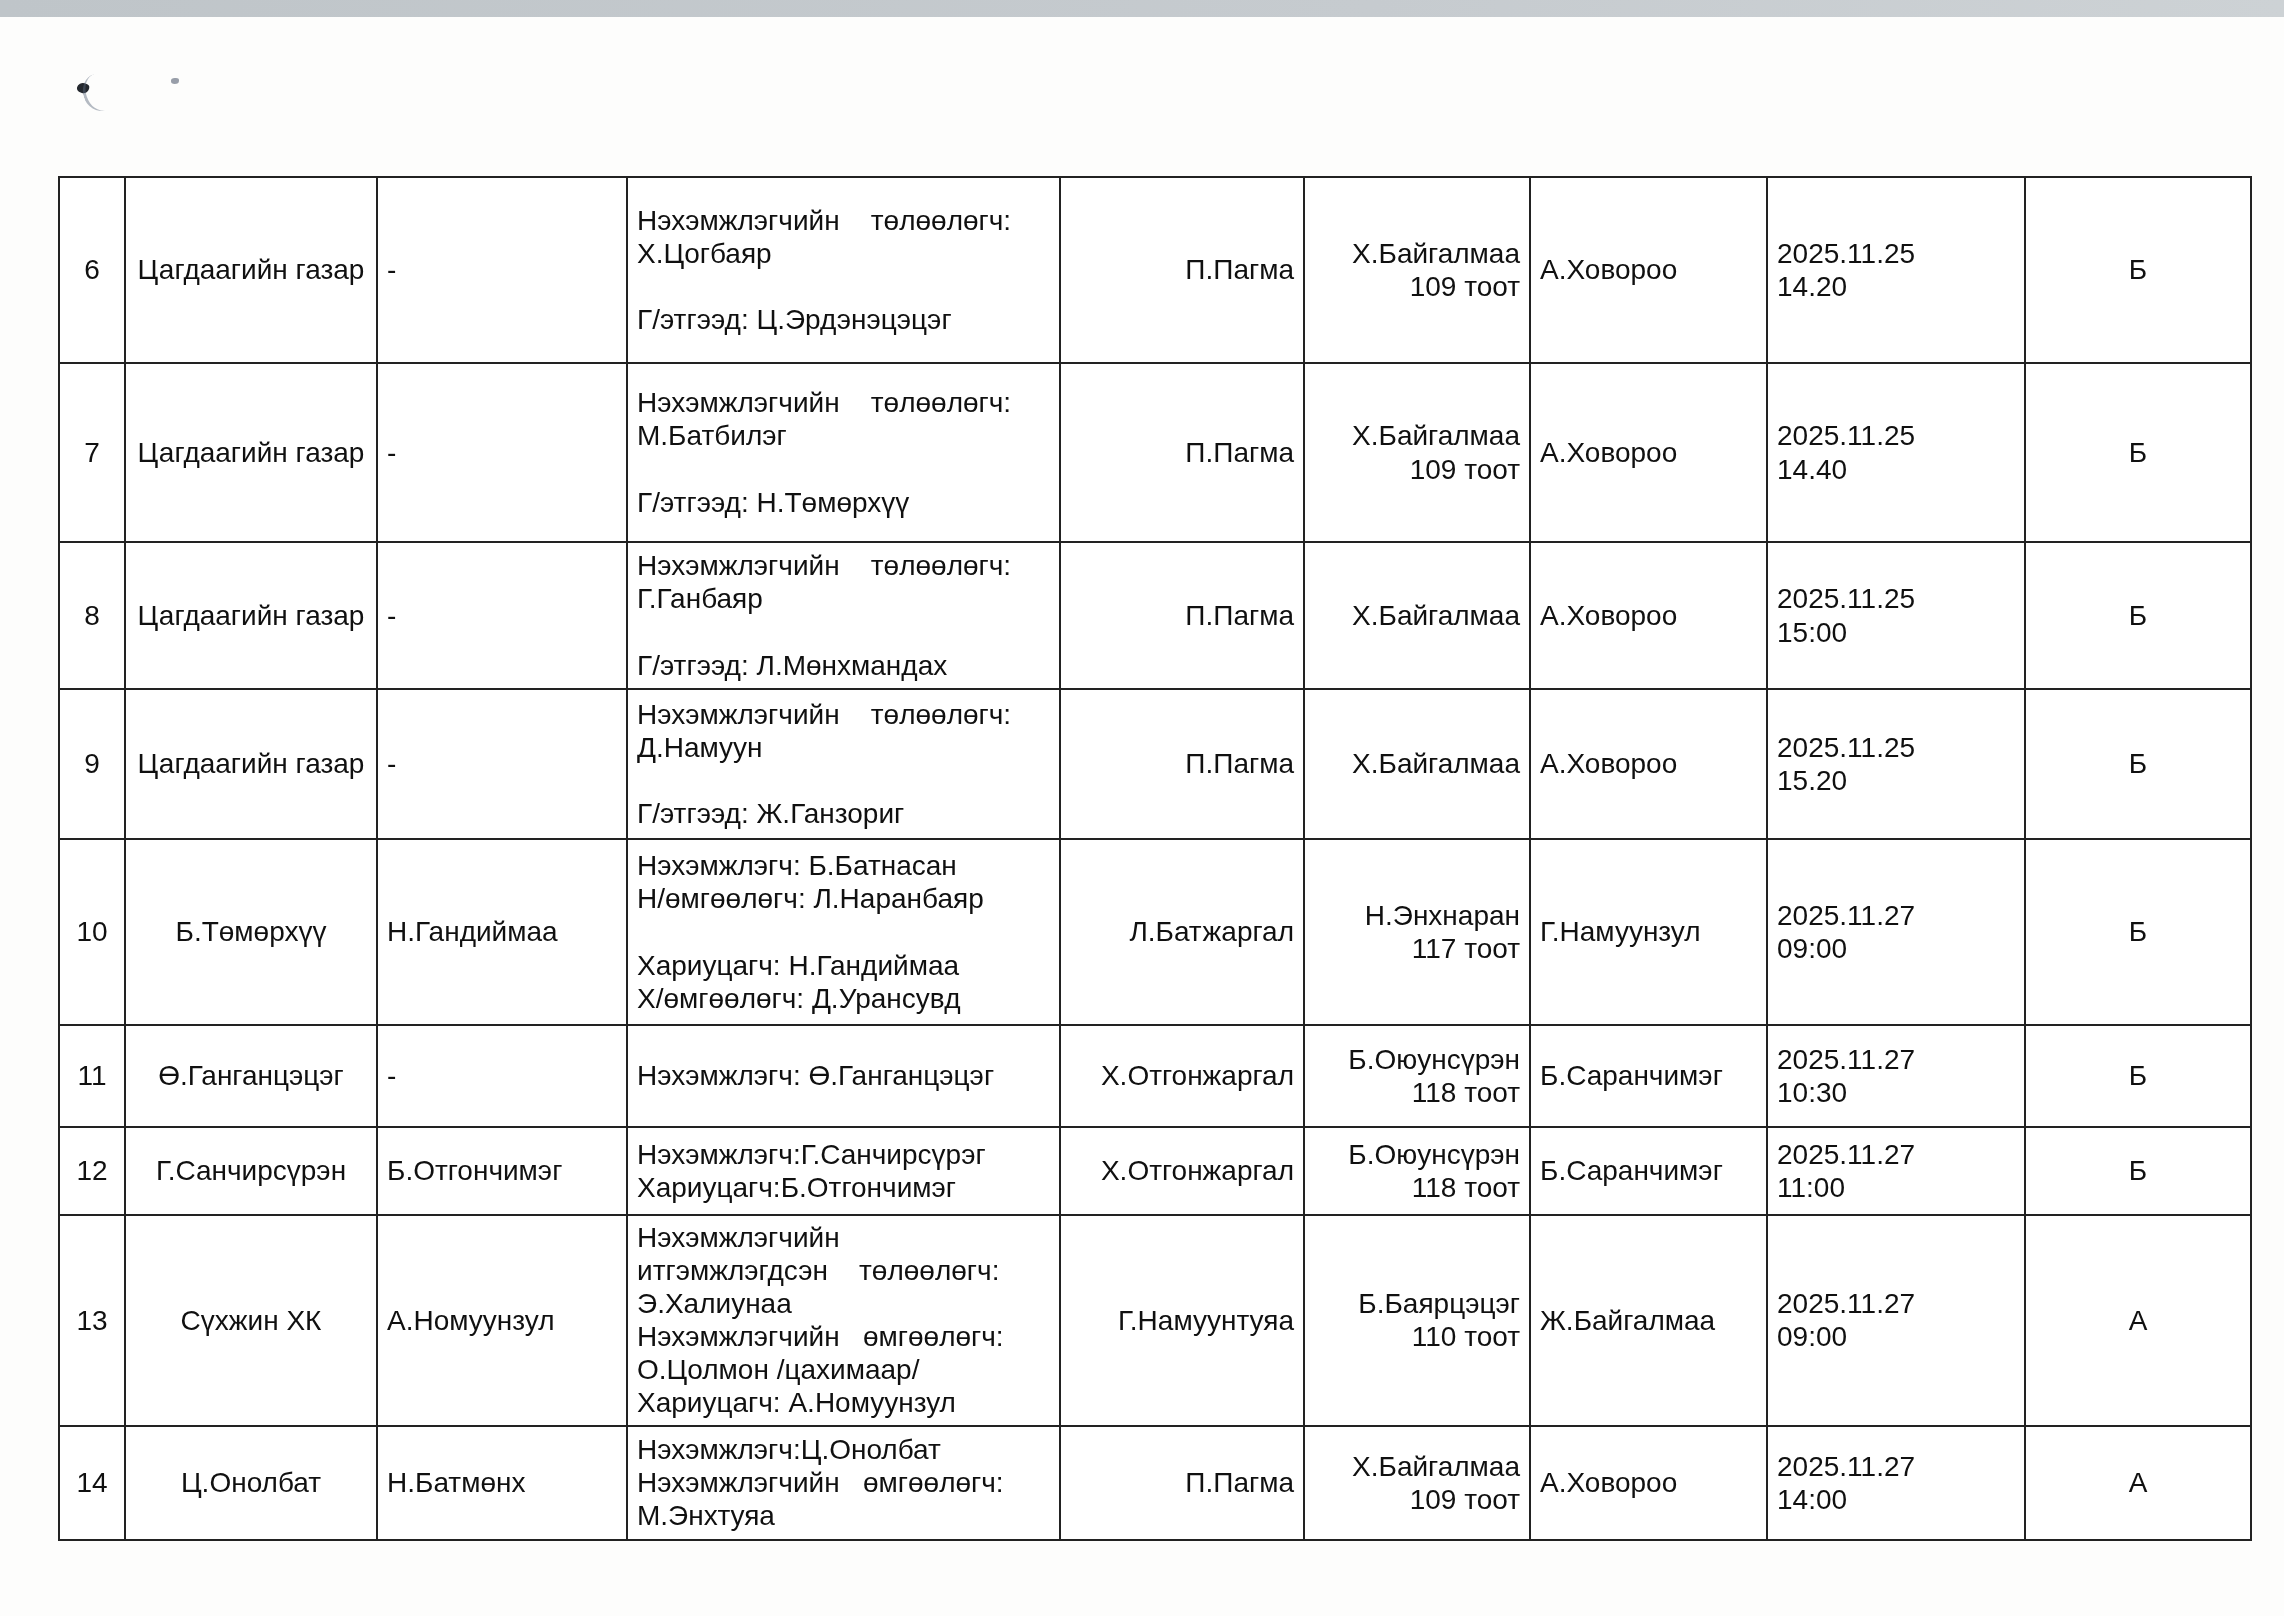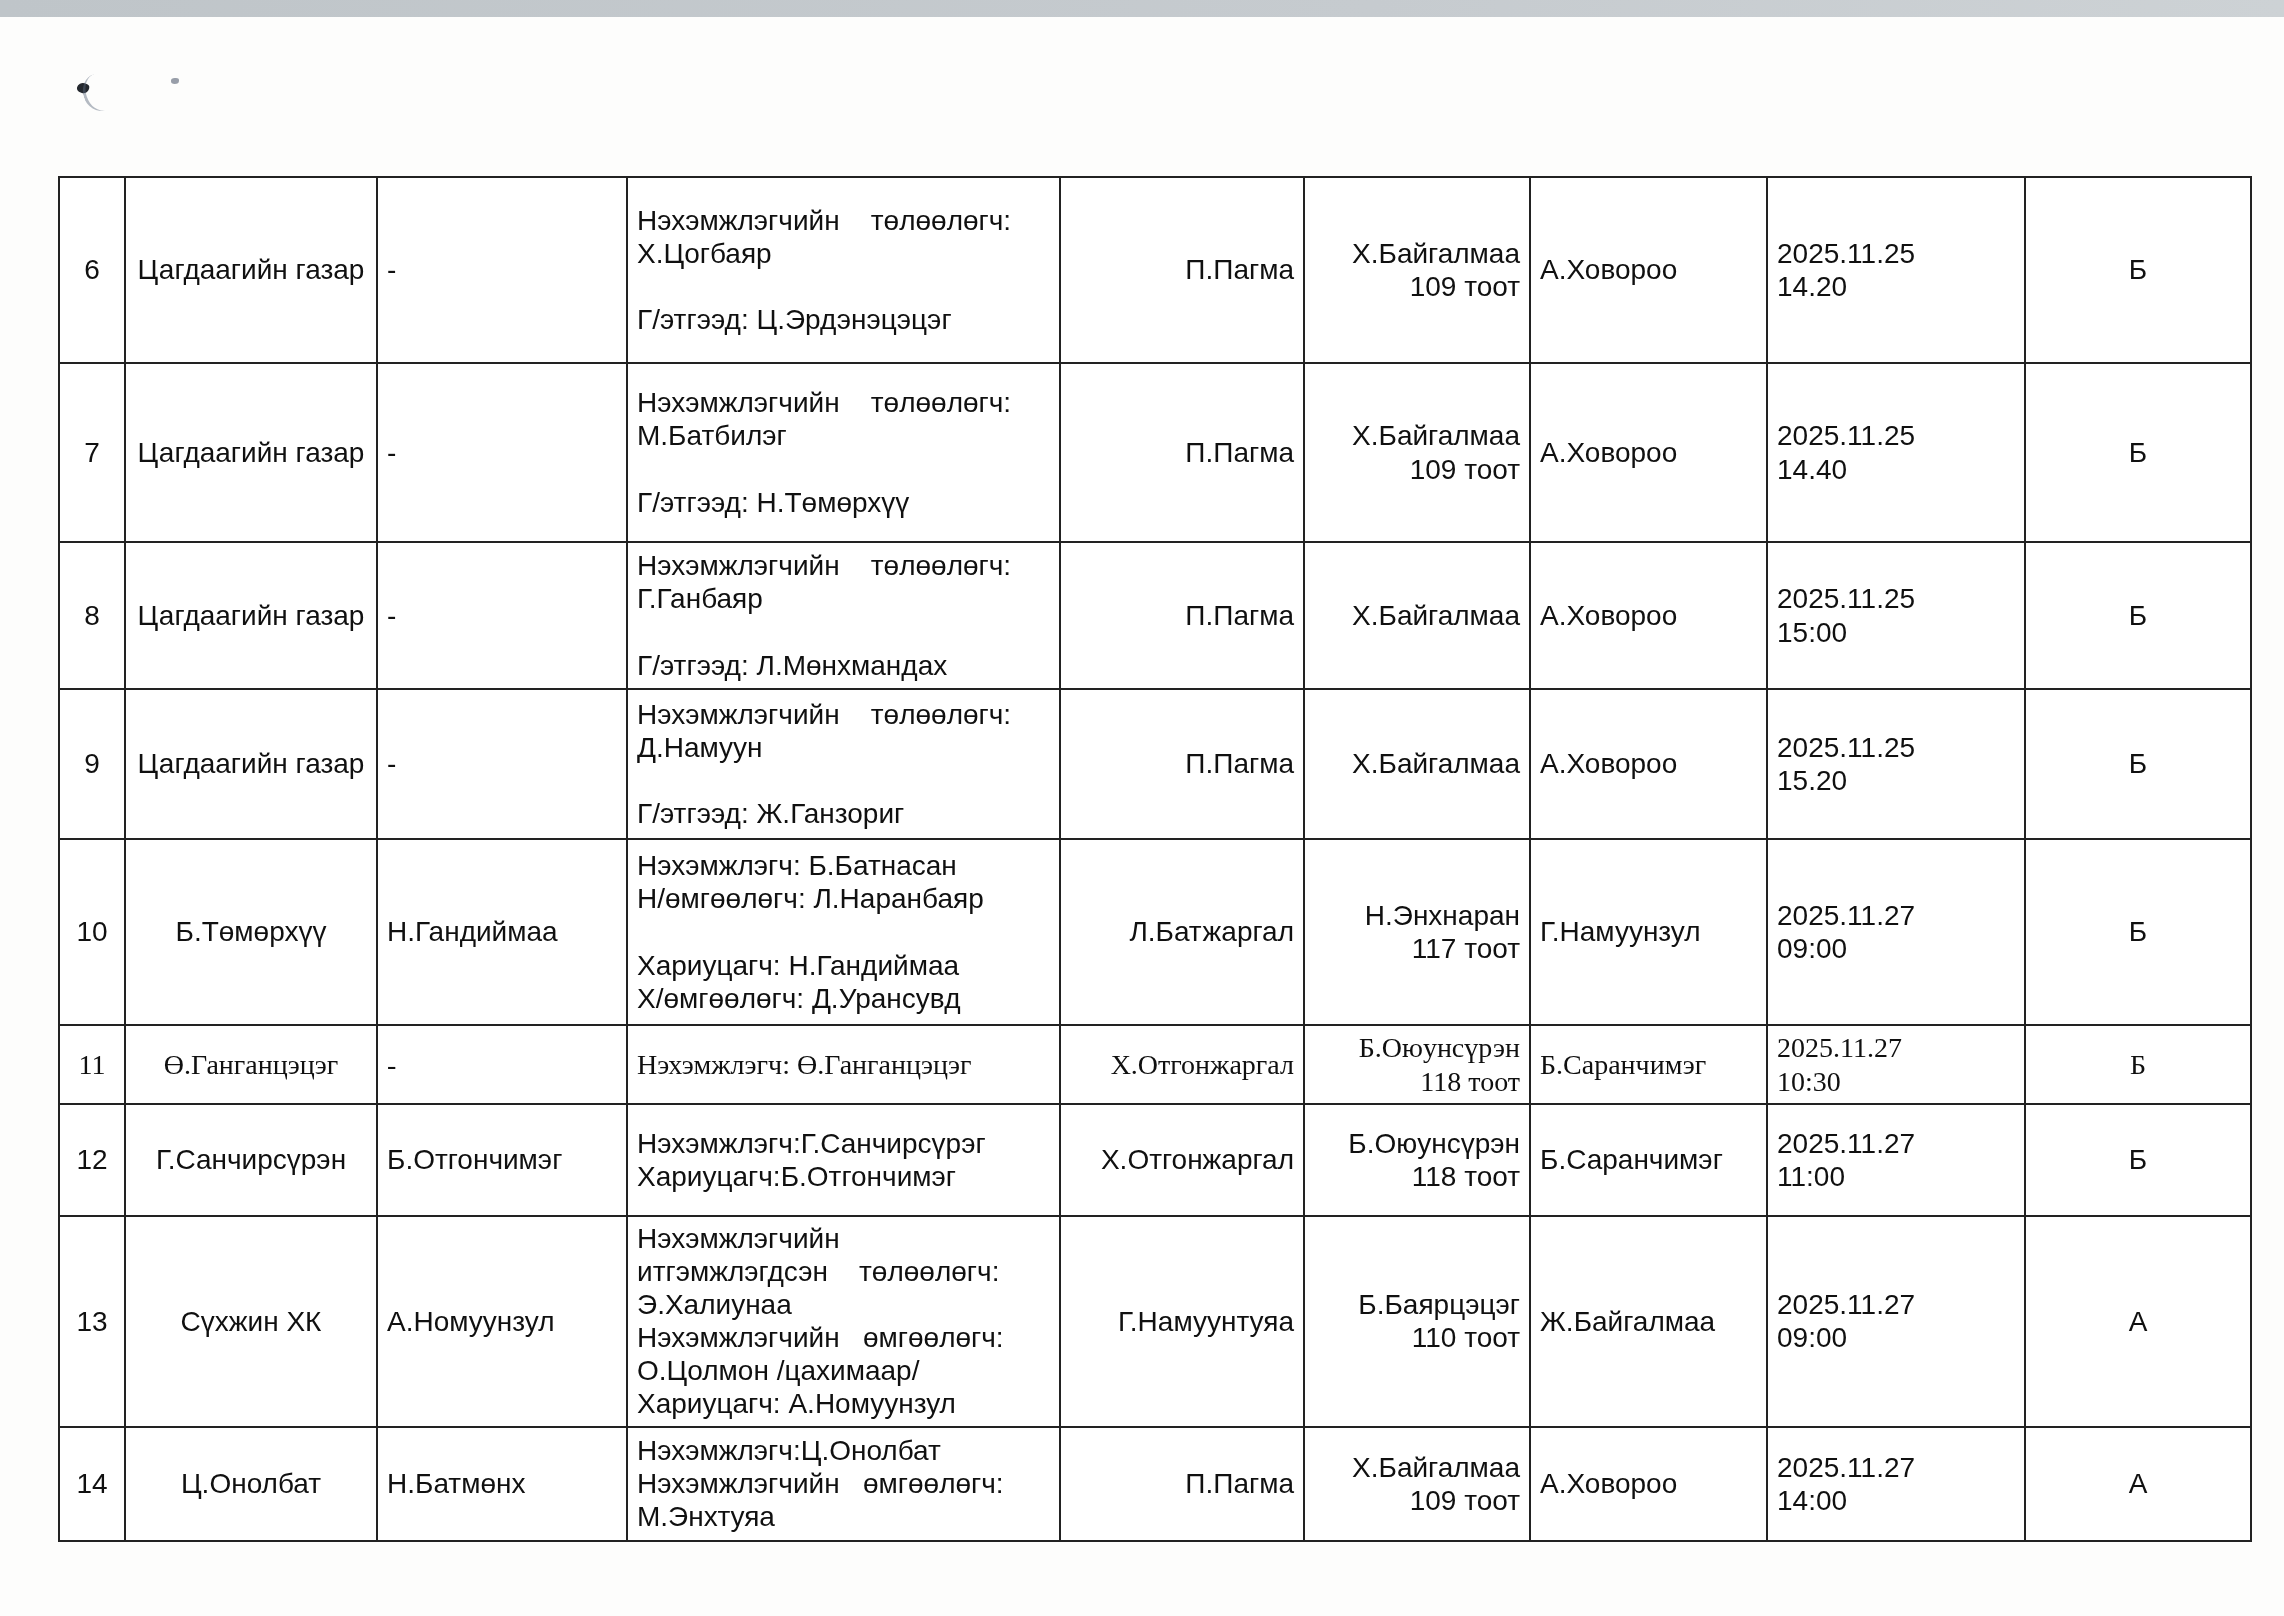--- a/index.html
+++ b/index.html
@@ -53,22 +53,22 @@
   td.c4{text-align:right;}
   td.c5{text-align:right;white-space:pre-wrap;line-height:1.4;}
   td.c6{text-align:left;}
   td.c7{text-align:left;white-space:pre-wrap;line-height:1.4;}
   td.c8{text-align:center;font-size:31px;}
   tr.r6{height:186px;}
   tr.r7{height:179px;}
   tr.r8{height:147px;}
   tr.r9{height:150px;}
   tr.r10{height:186px;}
-  tr.r11{height:79px;font-family:Liberation Serif, serif;}
-  tr.r12{height:112px;}
+  tr.r11{height:102px;}
+  tr.r12{height:88px;}
   tr.r13{height:210px;}
   tr.r14{height:114px;}
   td.vtop{vertical-align:top;padding-top:2.6px;}
 </style>
 </head>
 <body>
 
 <div class="scan-bar"></div>
 <div class="smudge-dot"></div>
 <div class="smudge-tail"></div>

